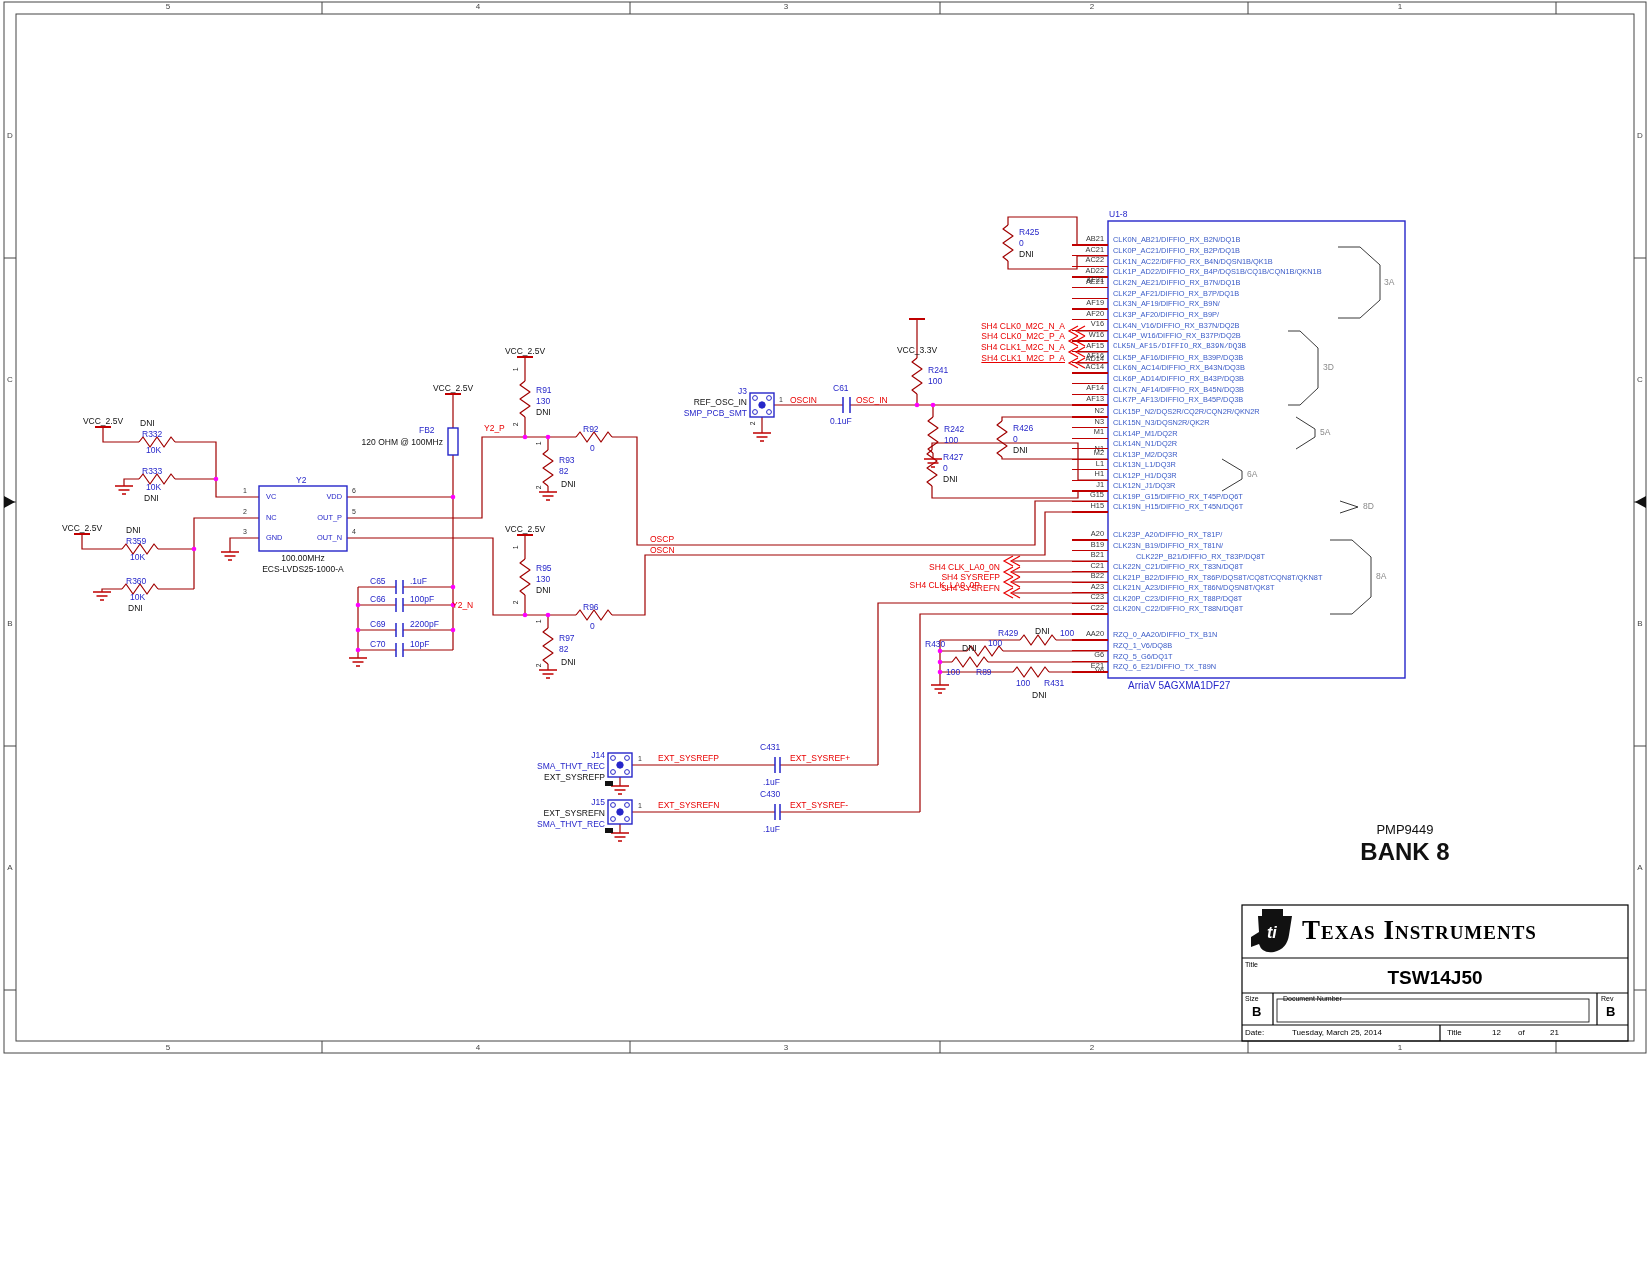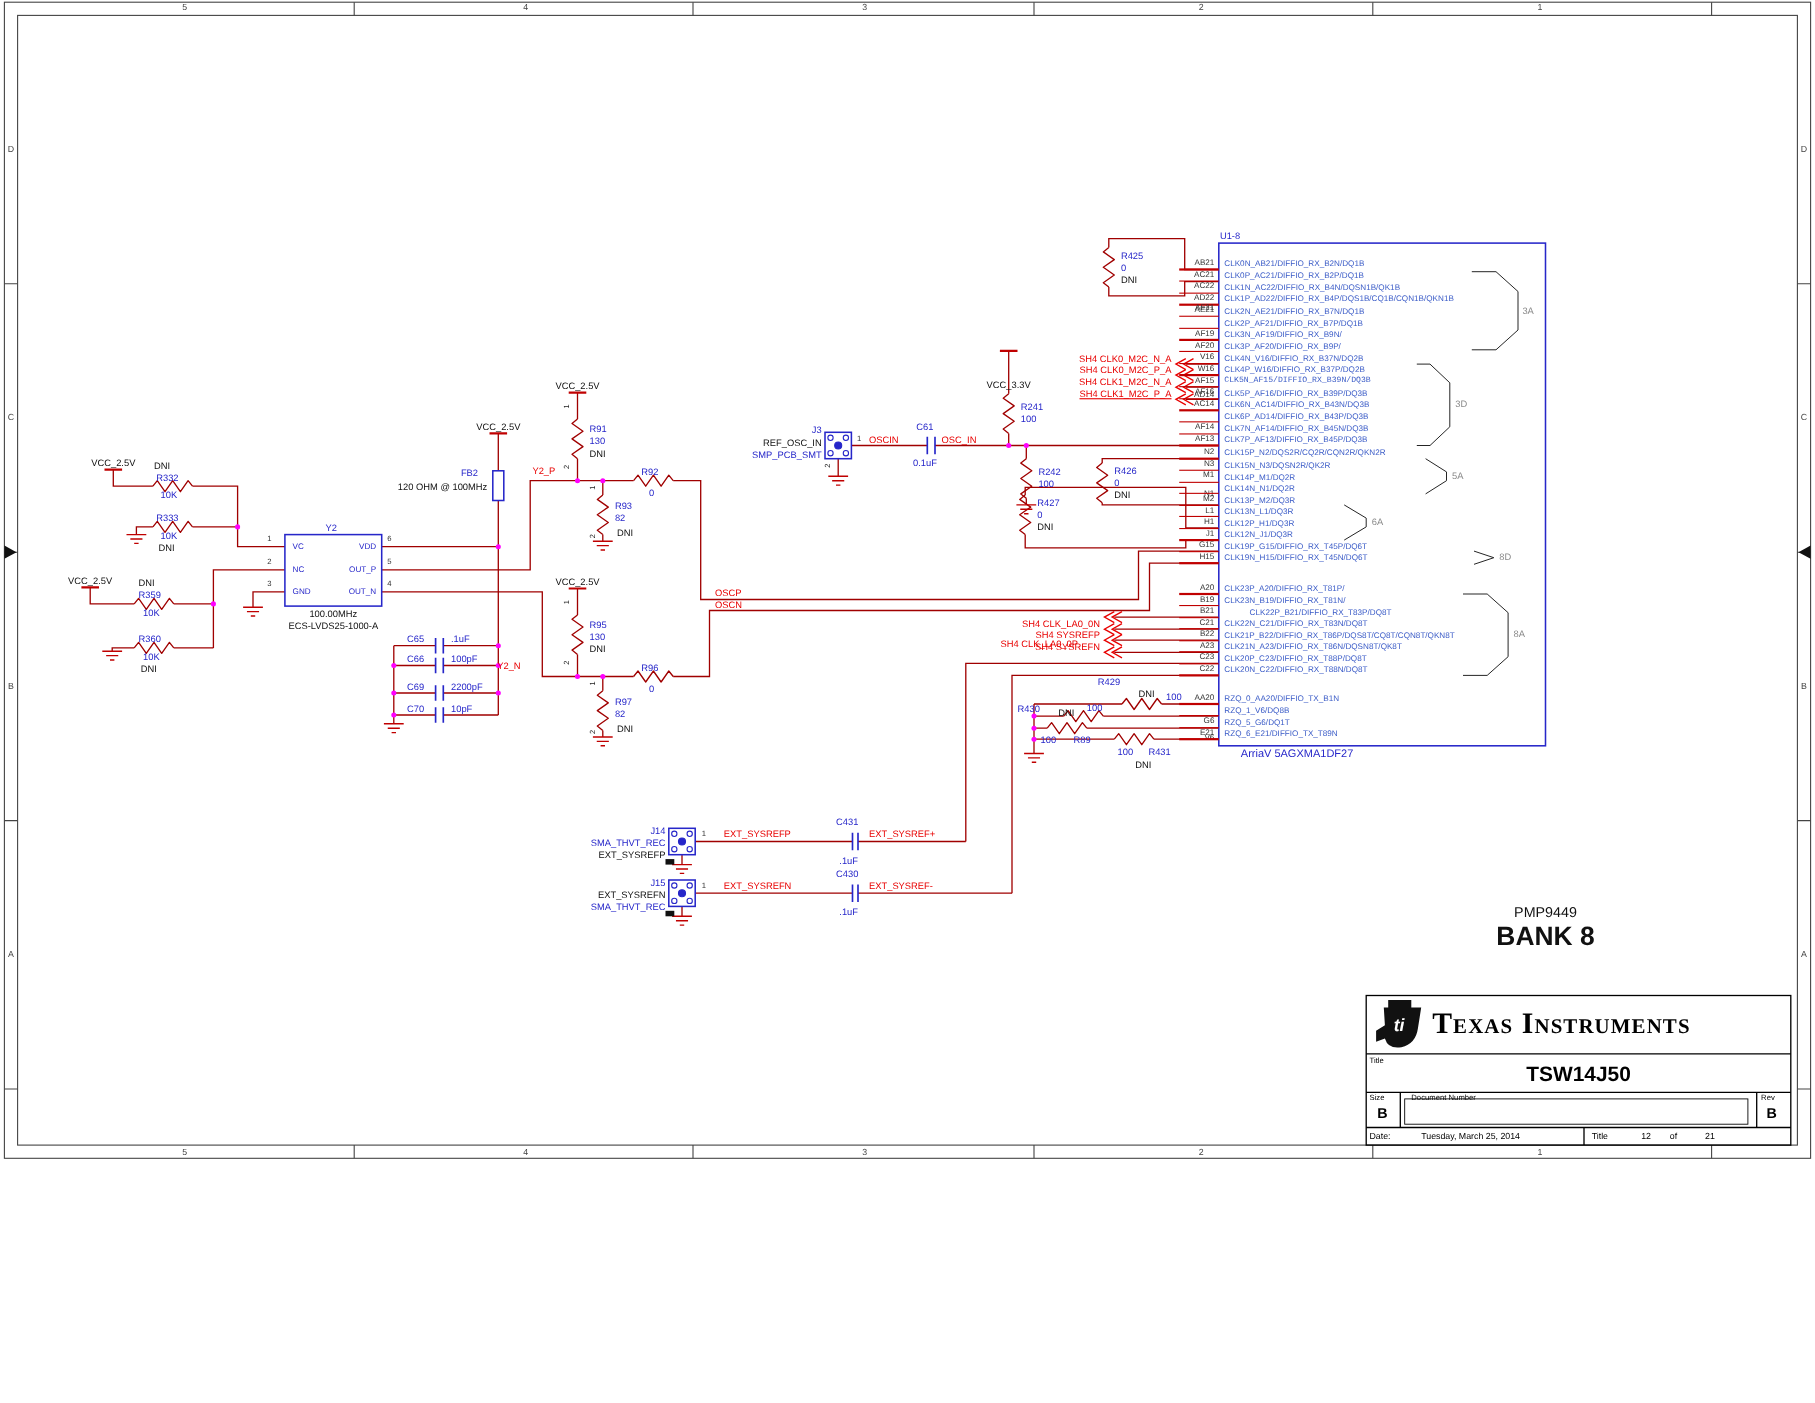--- a/index.html
+++ b/index.html
@@ -333,21 +333,21 @@
 <div class="t blue" style="left:1019px;top:228px;">R425</div>
 <div class="t blue" style="left:1019px;top:239px;">0</div>
 <div class="t" style="left:1019px;top:250px;">DNI</div>
 <div class="t blue" style="left:1013px;top:424px;">R426</div>
 <div class="t blue" style="left:1013px;top:435px;">0</div>
 <div class="t" style="left:1013px;top:446px;">DNI</div>
 <div class="t blue" style="left:943px;top:453px;">R427</div>
 <div class="t blue" style="left:943px;top:464px;">0</div>
 <div class="t" style="left:943px;top:475px;">DNI</div>
 
-<div class="t blue" style="left:998px;top:616px;">R429</div>
+<div class="t blue" style="left:998px;top:629px;">R429</div>
 <div class="t" style="left:1035px;top:627px;">DNI</div>
 <div class="t blue" style="left:1060px;top:629px;">100</div>
 <div class="t blue" style="left:925px;top:640px;">R430</div>
 <div class="t" style="left:962px;top:644px;">DNI</div>
 <div class="t blue" style="left:988px;top:639px;">100</div>
 <div class="t blue" style="left:946px;top:668px;">100</div>
 <div class="t blue" style="left:976px;top:668px;">R89</div>
 <div class="t blue" style="left:1016px;top:679px;">100</div>
 <div class="t blue" style="left:1044px;top:679px;">R431</div>
 <div class="t" style="left:1032px;top:691px;">DNI</div>

